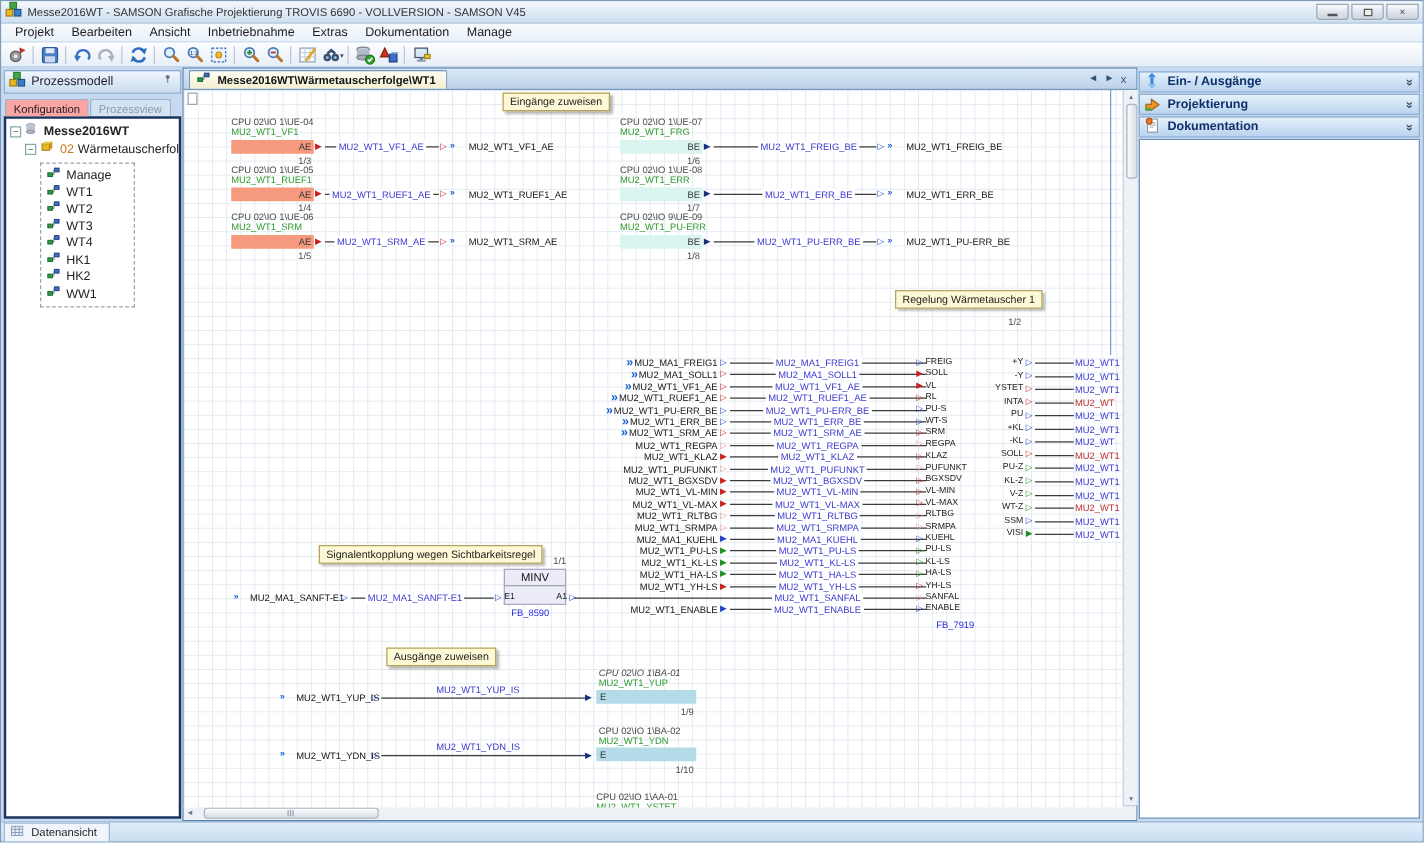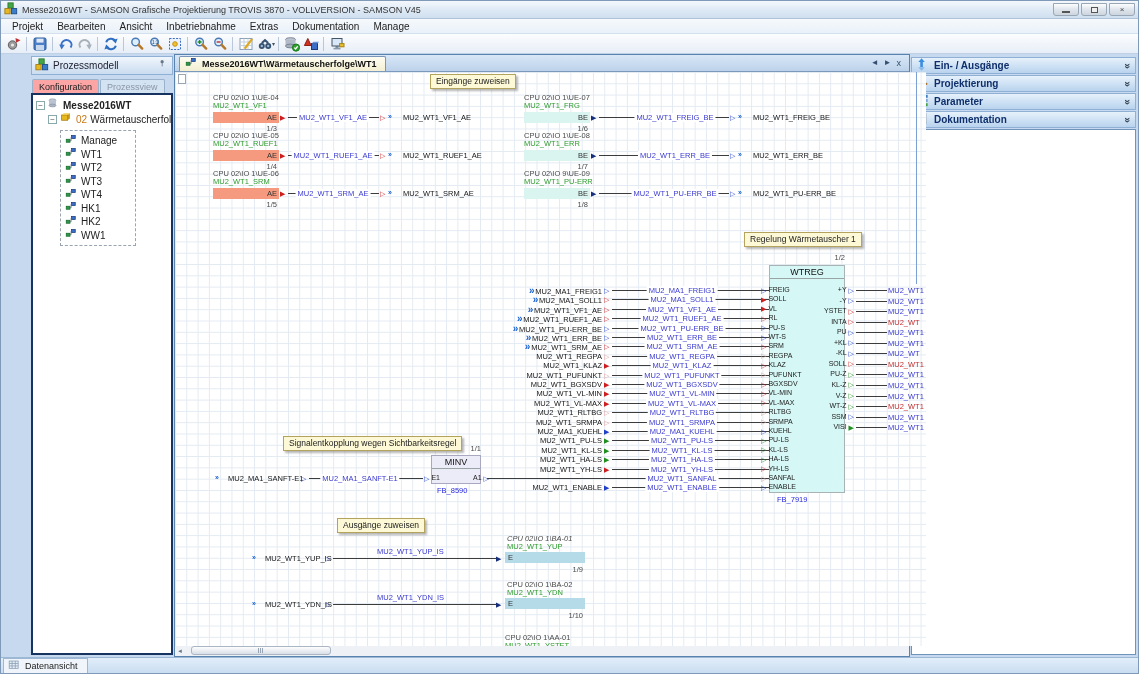--- a/index.html
+++ b/index.html
@@ -17,21 +17,21 @@
 
   
   .menubar { height:15px; background:linear-gradient(#f6f9fc,#e9f1f9); display:flex; align-items:center; padding-left:4px; border-bottom:1px solid #d4e0ee; flex:none; }
   .menu-item { padding:1px 7px; font-size:10px; color:#222; cursor:default; }
   .toolbar { height:20px; background:linear-gradient(#fcfdfe,#e7eef7); border-bottom:1px solid #bfd1e4; display:flex; align-items:center; padding:0 3px; flex:none; }
   .tbtn { width:19px; height:18px; display:flex; align-items:center; justify-content:center; border-radius:2px; }
   .tbsep { width:1px; height:14px; background:#b9c7d8; margin:0 3px; }
   .tb-caret { font-size:6px; color:#456; margin-left:-2px; }
 
   
-  .main { flex:1; display:flex; min-height:0;padding-left:28px; }
+  .main { flex:1; display:flex; min-height:0; }
 
   
   .left-panel { width:145px; flex:none; display:flex; flex-direction:column; padding:2px 1px 2px 2px; background:#c6d9ee; }
   .panel-header { height:19px; flex:none; background:linear-gradient(#f0f6fc,#cadcf0); border:1px solid #8fb0d4; display:flex; align-items:center; gap:4px; padding:0 3px; font-size:10px; font-weight:bold; color:#223; }
   .panel-header .ph-title { flex:1; font-weight:normal; }
   .ptabs { height:16px; flex:none; display:flex; align-items:flex-end; margin-top:2px; padding-left:1px; }
   .ptab { font-size:9px; padding:2px 6px 1px; border:1px solid #9ab2cc; border-bottom:none; border-radius:2px 2px 0 0; background:#d4e3f2; color:#8a97a8; margin-right:1px; }
   .ptab.active { background:#fca5a5; color:#222; position:relative; z-index:2; }
   .tree-box { flex:1; background:#fff; border:2px solid #17335f; font-size:10px; overflow:hidden; padding:3px 0 0 3px; }
   .trow { display:flex; align-items:center; gap:3px; height:14px; white-space:nowrap; }
@@ -90,21 +90,21 @@
 <body>
 
 <div class="window">
 
   <div class="titlebar">
     <span id="app-icon"><svg width="14" height="14" viewBox="0 0 16 16">
           <rect x="4.5" y="1" width="6" height="6" fill="#46a546" stroke="#2a7a2a"></rect>
           <rect x="1" y="7.5" width="6" height="6" fill="#e8b820" stroke="#a07810"></rect>
           <rect x="8.5" y="7.5" width="6" height="6" fill="#3a7ec8" stroke="#1a4c8a"></rect>
         </svg></span>
-    <span class="title">Messe2016WT - SAMSON Grafische Projektierung TROVIS 3870 - VOLLVERSION - SAMSON V45</span>
+    <span class="title">Messe2016WT - SAMSON Grafische Projektierung TROVIS 6690 - VOLLVERSION - SAMSON V45</span>
     <span class="winbtn">
         <span class="glyph-min"></span>
       </span>
     <span class="winbtn">
         <span class="glyph-restore"></span>
       </span>
     <span class="winbtn">×</span>
   </div>
 
   <div class="menubar" id="menubar">
@@ -420,23 +420,20 @@
             <div class="sig lbl-green" style="left: 349px; top: 105px;">MU2_WT1_PU-ERR</div>
             <div class="iobar bar-binary" style="left: 349px; top: 116px; width: 66px;">BE</div>
             <span class="arr" style="left: 416px; top: 118px; color: rgb(22, 48, 126);">▶</span>
             <div class="sig lbl-addr" style="left: 349px; top: 128px; width: 64px; text-align: right;">1/8</div>
             <div class="wire" style="left: 424px; top: 121px; width: 130px;"></div>
             <div class="sig lbl-blue onwire" style="left: 500px; top: 117px;">MU2_WT1_PU-ERR_BE</div>
             <span class="arr" style="left: 555px; top: 118px; color: rgb(32, 64, 200);">▷</span>
             <span class="chev arr" style="left: 563px; top: 117px;">»</span>
             <div class="sig lbl-black" style="left: 578px; top: 117px;">MU2_WT1_PU-ERR_BE</div>
             <div class="sig lbl-addr" style="left: 594px; top: 181px; width: 76px; text-align: right;">1/2</div>
-            <div class="fblock" style="left: 594px; top: 193px; width: 76px; height: 228px;">
-              <div class="ftitle">WTREG</div>
-            </div>
             <div class="sig lbl-fb" style="left: 602px; top: 423px;">FB_7919</div>
             <div class="port" style="left: 586px; top: 214px;">
               <span class="parr" style="color: rgb(32, 64, 200);">▷</span>
               <span>FREIG</span>
             </div>
             <div class="port" style="left: 586px; top: 223.4px;">
               <span class="parr" style="color: rgb(204, 32, 32);">▶</span>
               <span>SOLL</span>
             </div>
             <div class="port" style="left: 586px; top: 232.8px;">
@@ -761,37 +758,20 @@
           <div class="acc-row">
             <span><svg width="14" height="15" viewBox="0 0 16 16">
                 <path d="M2 14 L2 9 H7 V4.5 L14 9.5 L7 14.5 V14 Z" fill="#e8922a" stroke="#a05f10"></path>
                 <rect x="1.5" y="12.5" width="5" height="2.5" fill="#46a546"></rect>
               </svg></span>
             <span class="acc-label">Projektierung</span>
             <span class="acc-chev">»</span>
           </div>
           <div class="acc-row">
             <span><svg width="14" height="15" viewBox="0 0 16 16">
-                <g>
-                  <rect x="1.5" y="1.5" width="3.4" height="3.4" fill="#3a7ec8"></rect>
-                  <rect x="6.3" y="1.5" width="3.4" height="3.4" fill="#7ba6d8"></rect>
-                  <rect x="11.1" y="1.5" width="3.4" height="3.4" fill="#3a7ec8"></rect>
-                  <rect x="1.5" y="6.3" width="3.4" height="3.4" fill="#7ba6d8"></rect>
-                  <rect x="6.3" y="6.3" width="3.4" height="3.4" fill="#46a546"></rect>
-                  <rect x="11.1" y="6.3" width="3.4" height="3.4" fill="#7ba6d8"></rect>
-                  <rect x="1.5" y="11.1" width="3.4" height="3.4" fill="#3a7ec8"></rect>
-                  <rect x="6.3" y="11.1" width="3.4" height="3.4" fill="#7ba6d8"></rect>
-                  <rect x="11.1" y="11.1" width="3.4" height="3.4" fill="#46a546"></rect>
-                </g>
-              </svg></span>
-            <span class="acc-label">Parameter</span>
-            <span class="acc-chev">»</span>
-          </div>
-          <div class="acc-row">
-            <span><svg width="14" height="15" viewBox="0 0 16 16">
                 <rect x="3.5" y="2" width="9" height="12" fill="#fff" stroke="#8a94a4"></rect>
                 <path d="M5.5 5.5 H11 M5.5 7.5 H11 M5.5 9.5 H9" stroke="#aab4c4"></path>
                 <circle cx="5" cy="4" r="2.6" fill="#e87830" stroke="#b05010"></circle>
               </svg></span>
             <span class="acc-label">Dokumentation</span>
             <span class="acc-chev">»</span>
           </div>
         </div>
       <div class="lib-body"></div>
     </div>

